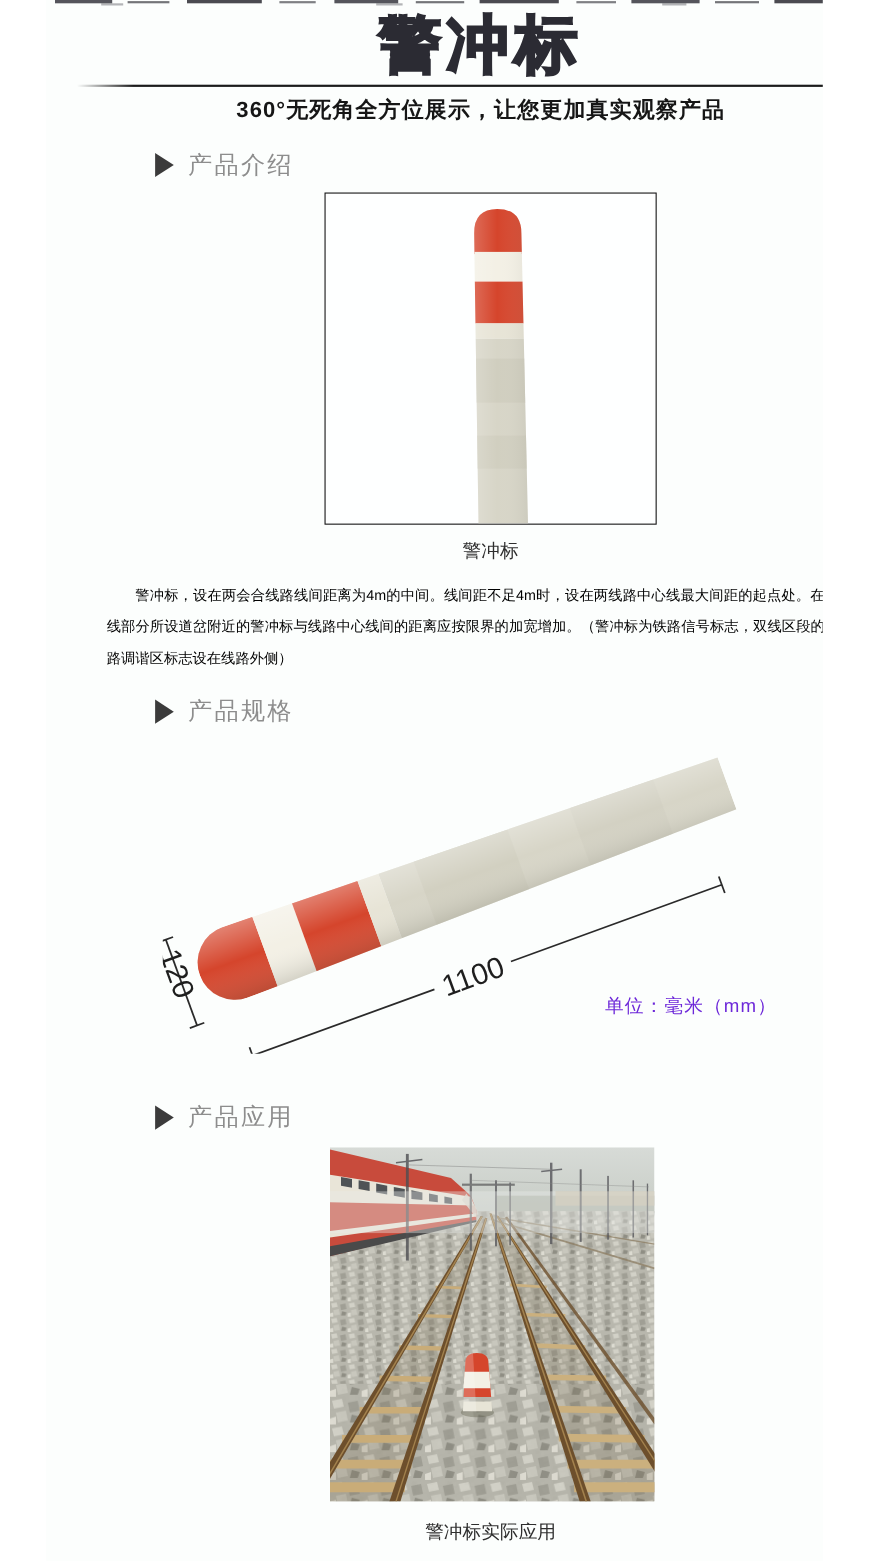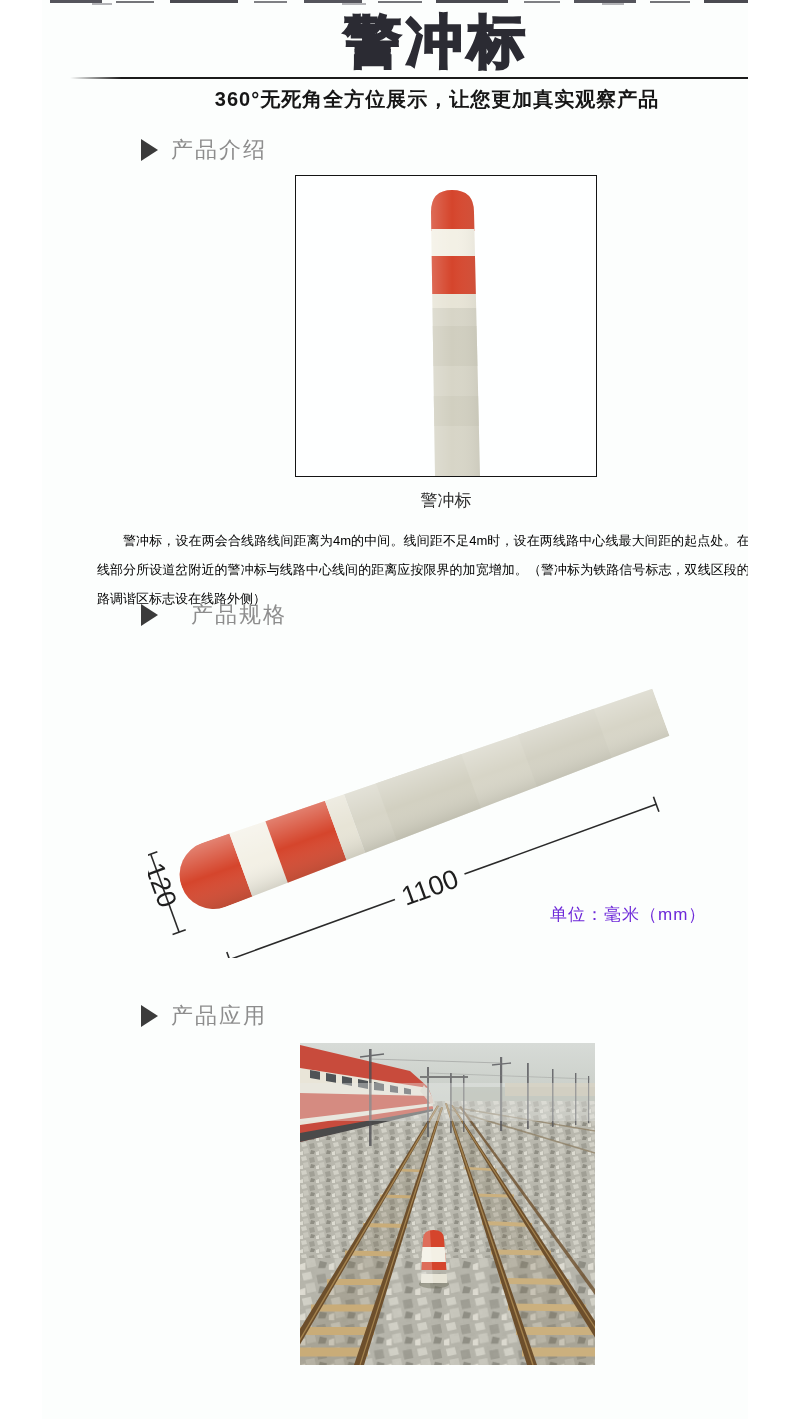--- a/index.html
+++ b/index.html
@@ -34,21 +34,21 @@
   }
   
   .section-header{position:absolute;left:68px;height:24px;display:flex;align-items:center;padding-left:31px;}
   .section-header .tri{
     width:0;height:0;border-left:17px solid #3b3b3b;
     border-top:11px solid transparent;border-bottom:11px solid transparent;
     margin-right:13px;
   }
   .section-header .lbl{font-size:22px;color:var(--section-gray);letter-spacing:2px;}
   .hdr-intro{top:138px;}
-  .hdr-specs{top:603px;gap:20px;}
+  .hdr-specs{top:635px;}
   .hdr-apply{top:1004px;text-align:center;}
   
   .intro-box{
     position:absolute;left:253px;top:175px;width:302px;height:302px;
     border:1px solid #141414;background:#feffff;
   }
   .intro-caption{
     position:absolute;left:253px;top:489px;width:302px;text-align:center;
     font-size:17px;color:#2e2e2e;
   }
@@ -295,14 +295,15 @@
     <rect x="0" y="40" width="295" height="38" fill="#e9ece9" opacity=".4"></rect>
 
     <g>
       <ellipse cx="134" cy="241" rx="15" ry="4.5" fill="#54523f" opacity=".35"></ellipse>
       <path d="M123,196 Q123,187 133.5,187 Q144,187 144,196 L146.5,227 L121.5,227 Z" class="f-red"></path>
       <polygon points="122.4,204 144.7,204 145.9,219 121.2,219" class="f-white"></polygon>
       <polygon points="121.4,231 146.8,231 147.4,240 120.8,240" class="f-dirty"></polygon>
       <path d="M123,187 L130,187 L133,240 L121,240 Z" fill="#ffffff" opacity=".22"></path>
     </g>
   </svg>
+  <div class="apply-caption">警冲标实际应用</div>
 
 </div>
 
 </body></html>

